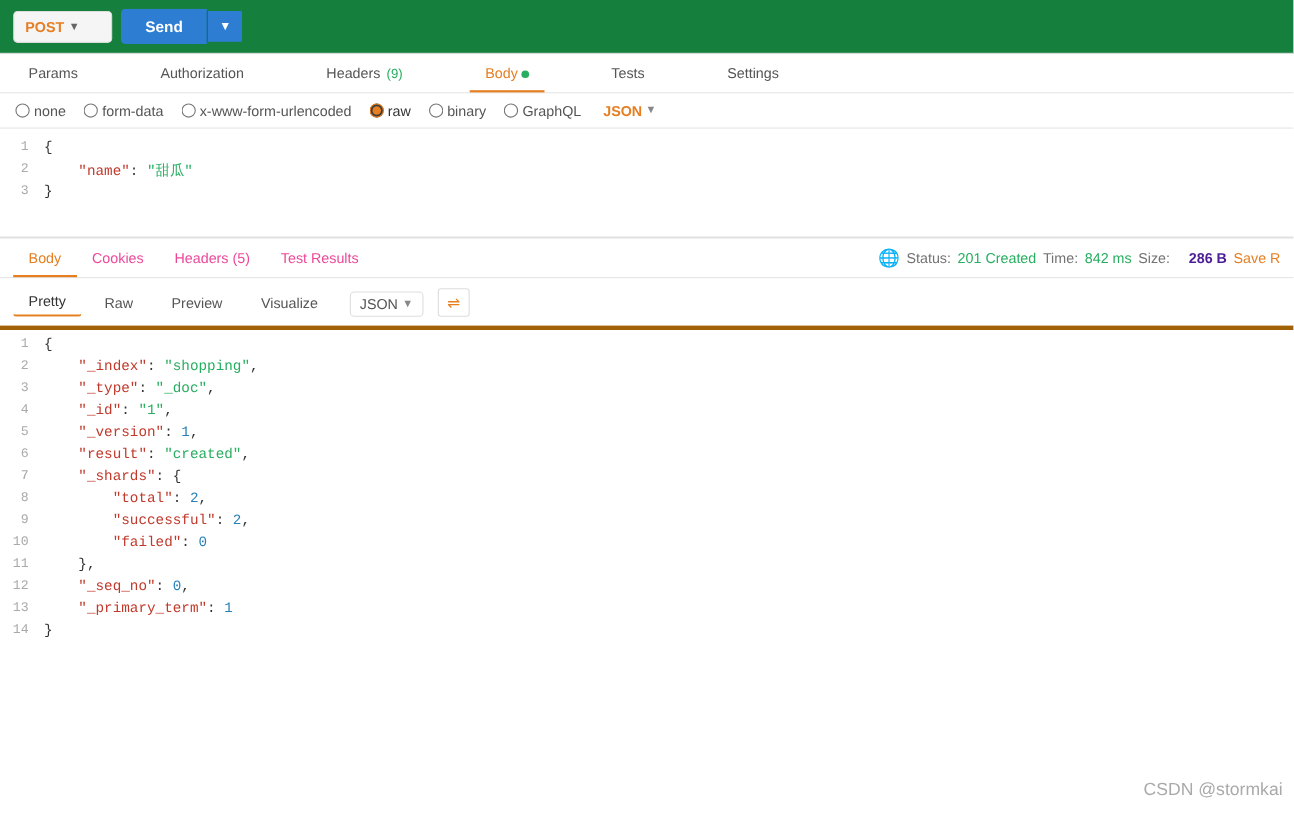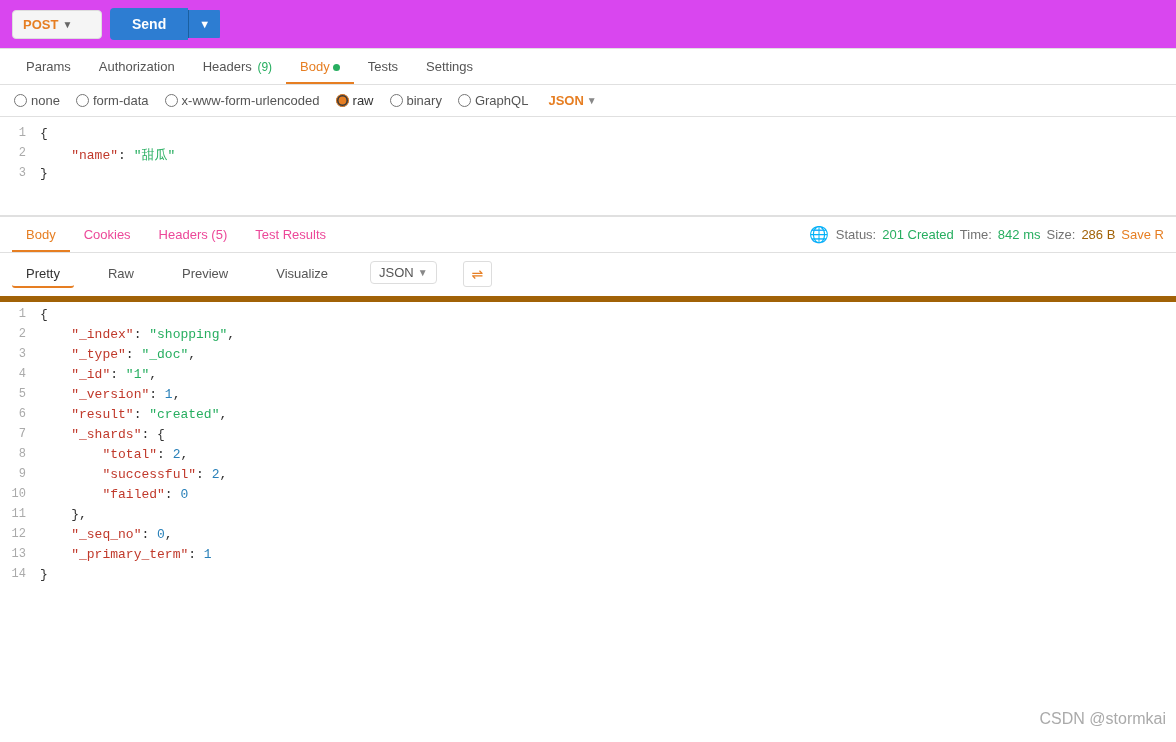--- a/index.html
+++ b/index.html
@@ -1,29 +1,29 @@
 <!DOCTYPE html>
 <html><head>
   <meta charset="utf-8">
   <style>
     * { box-sizing: border-box; margin: 0; padding: 0; }
     body { font-family: -apple-system, BlinkMacSystemFont, 'Segoe UI', sans-serif; font-size: 13px; background: #fff; color: #333; }
 
     
-    .top-bar { display: flex; align-items: center; padding: 8px 12px; gap: 8px; background: #d946ef; border-bottom: 1px solid #e0e0e0; }
+    .top-bar { display: flex; align-items: center; padding: 8px 12px; gap: 8px; background: #15803d; border-bottom: 1px solid #e0e0e0; }
     .method-select { display: flex; align-items: center; background: #f5f5f5; border: 1px solid #ddd; border-radius: 4px; padding: 6px 10px; cursor: pointer; font-weight: 600; color: #e67e22; min-width: 90px; }
     .method-select span { flex: 1; }
     .method-select .chevron { color: #666; font-size: 10px; margin-left: 4px; }
     .url-bar { flex: 1; border: 1px solid #ddd; border-radius: 4px; padding: 7px 12px; font-size: 13px; color: #333; outline: none; }
     .send-btn-group { display: flex; align-items: center; border-radius: 4px; overflow: hidden; }
     .send-btn { background: #2d7dd2; color: #fff; border: none; padding: 8px 22px; font-size: 14px; font-weight: 600; cursor: pointer; }
     .send-btn-arrow { background: #2d7dd2; color: #fff; border: none; border-left: 1px solid #1a5fa0; padding: 8px 10px; cursor: pointer; font-size: 11px; }
 
     
-    .req-tabs { display: flex; align-items: center; padding: 0 12px; border-bottom: 1px solid #e0e0e0; background: #fff; }
+    .req-tabs { display: flex; align-items: center; padding: 0 12px; border-bottom: 1px solid #e0e0e0; background: #fff; gap: 47px; }
     .req-tab { padding: 10px 14px; cursor: pointer; color: #555; font-size: 13px; position: relative; white-space: nowrap; }
     .req-tab.active { color: #e67e22; }
     .req-tab.active::after { content: ''; position: absolute; bottom: 0; left: 0; right: 0; height: 2px; background: #e67e22; }
     .tab-badge { color: #27ae60; font-size: 12px; margin-left: 2px; }
     .tab-dot { display: inline-block; width: 7px; height: 7px; border-radius: 50%; background: #27ae60; margin-left: 3px; vertical-align: middle; }
 
     
     .body-options { display: flex; align-items: center; gap: 16px; padding: 8px 14px; border-bottom: 1px solid #e0e0e0; background: #fff; }
     .radio-option { display: flex; align-items: center; gap: 4px; cursor: pointer; color: #555; }
     .radio-option input[type=radio] { accent-color: #e67e22; }
@@ -45,26 +45,26 @@
     
     .resp-header { display: flex; align-items: center; padding: 0 12px; border-bottom: 1px solid #e0e0e0; background: #fff; }
     .resp-tabs { display: flex; align-items: center; }
     .resp-tab { padding: 10px 14px; cursor: pointer; color: #ec4899; font-size: 13px; position: relative; white-space: nowrap; }
     .resp-tab.active { color: #e67e22; }
     .resp-tab.active::after { content: ''; position: absolute; bottom: 0; left: 0; right: 0; height: 2px; background: #e67e22; }
     .resp-meta { margin-left: auto; display: flex; align-items: center; gap: 6px; font-size: 13px; }
     .resp-meta .label { color: #737373; }
     .resp-meta .status { color: #27ae60; font-weight: 500; }
     .resp-meta .time-val { color: #27ae60; font-weight: 500; }
-    .resp-meta .size-val { color: #a16207; font-weight: 400; }
+    .resp-meta .size-val { color: #4c1d95; font-weight: 700; margin-left: 11px; }
     .resp-meta .save-btn { color: #e67e22; font-weight: 500; cursor: pointer; }
     .resp-meta .globe-icon { color: #888; font-size: 16px; cursor: pointer; }
 
     
-    .resp-view-bar { display: flex; align-items: flex-start; padding: 8px 12px; gap: 20px; border-bottom: 6px solid #a16207; background: #fff; }
+    .resp-view-bar { display: flex; align-items: flex-end; padding: 8px 12px; gap: 7px; border-bottom: 4px solid #a16207; background: #fff; }
     .view-tab { padding: 5px 14px; cursor: pointer; color: #555; font-size: 13px; border-radius: 3px; }
     .view-tab.active { background: transparent; color: #333; font-weight: 500; }
     .view-tab:first-child.active { border-bottom: 2px solid #e67e22; }
     .format-select { display: flex; align-items: center; border: 1px solid #ddd; border-radius: 4px; padding: 3px 8px; font-size: 13px; color: #555; cursor: pointer; margin-left: 8px; }
     .format-select .arrow { font-size: 10px; margin-left: 4px; color: #888; }
     .wrap-btn { margin-left: 6px; padding: 4px 8px; border: 1px solid #ddd; border-radius: 3px; cursor: pointer; color: #e67e22; font-size: 14px; }
 
     
     .resp-body { background: #fff; font-family: 'Courier New', monospace; font-size: 13px; padding: 4px 0; }
 

